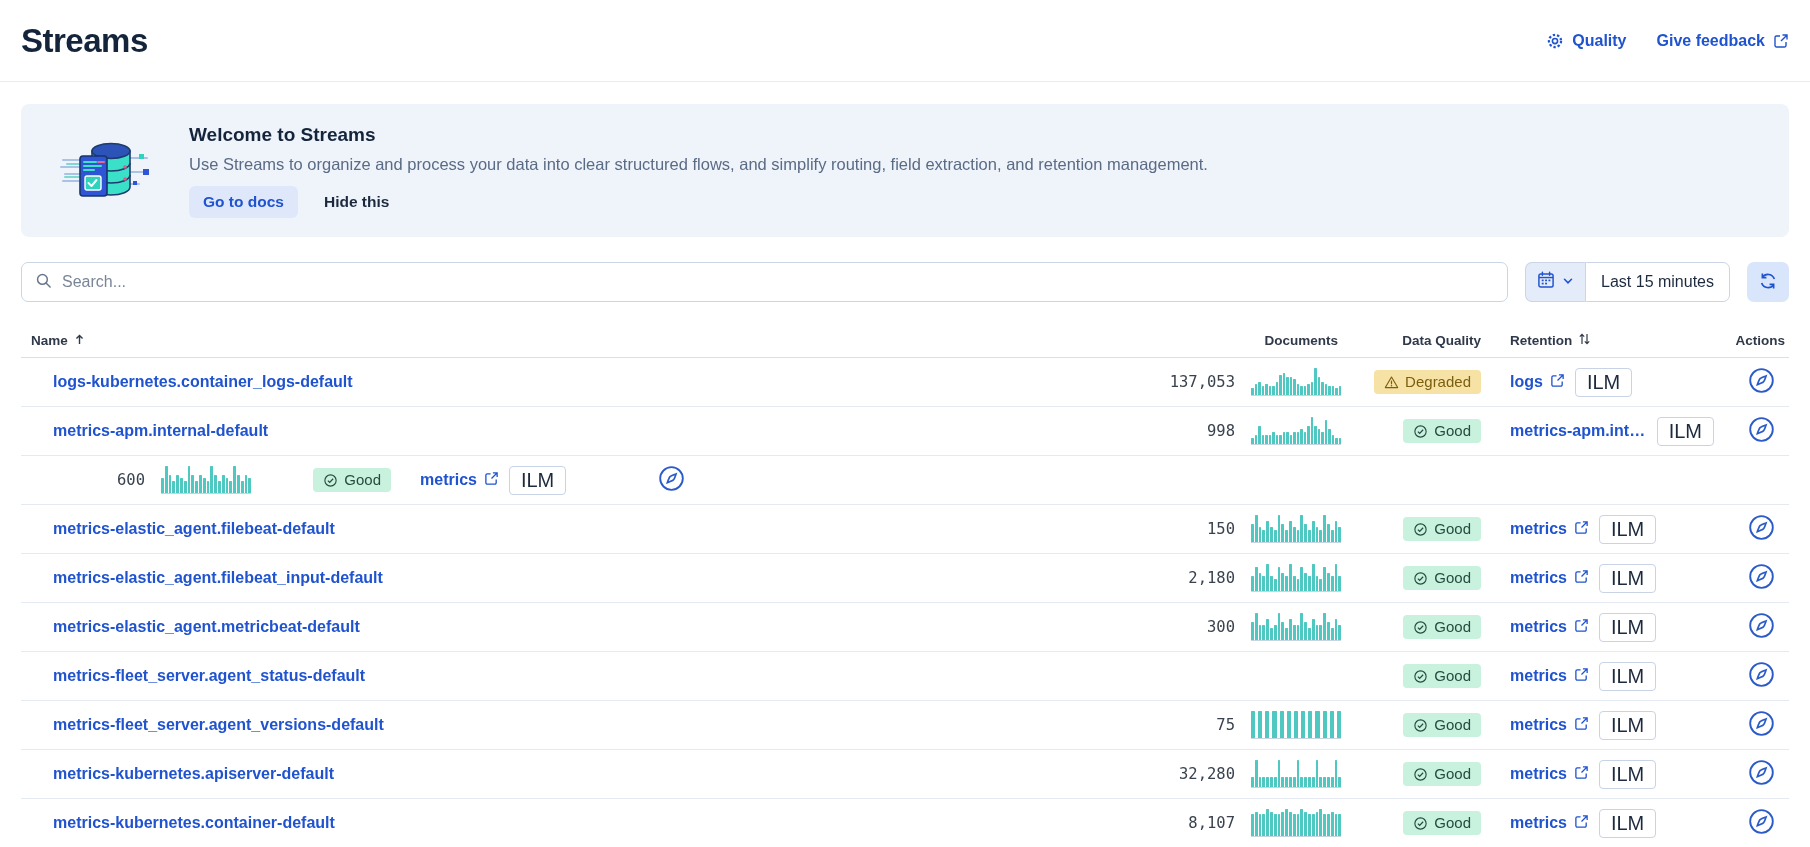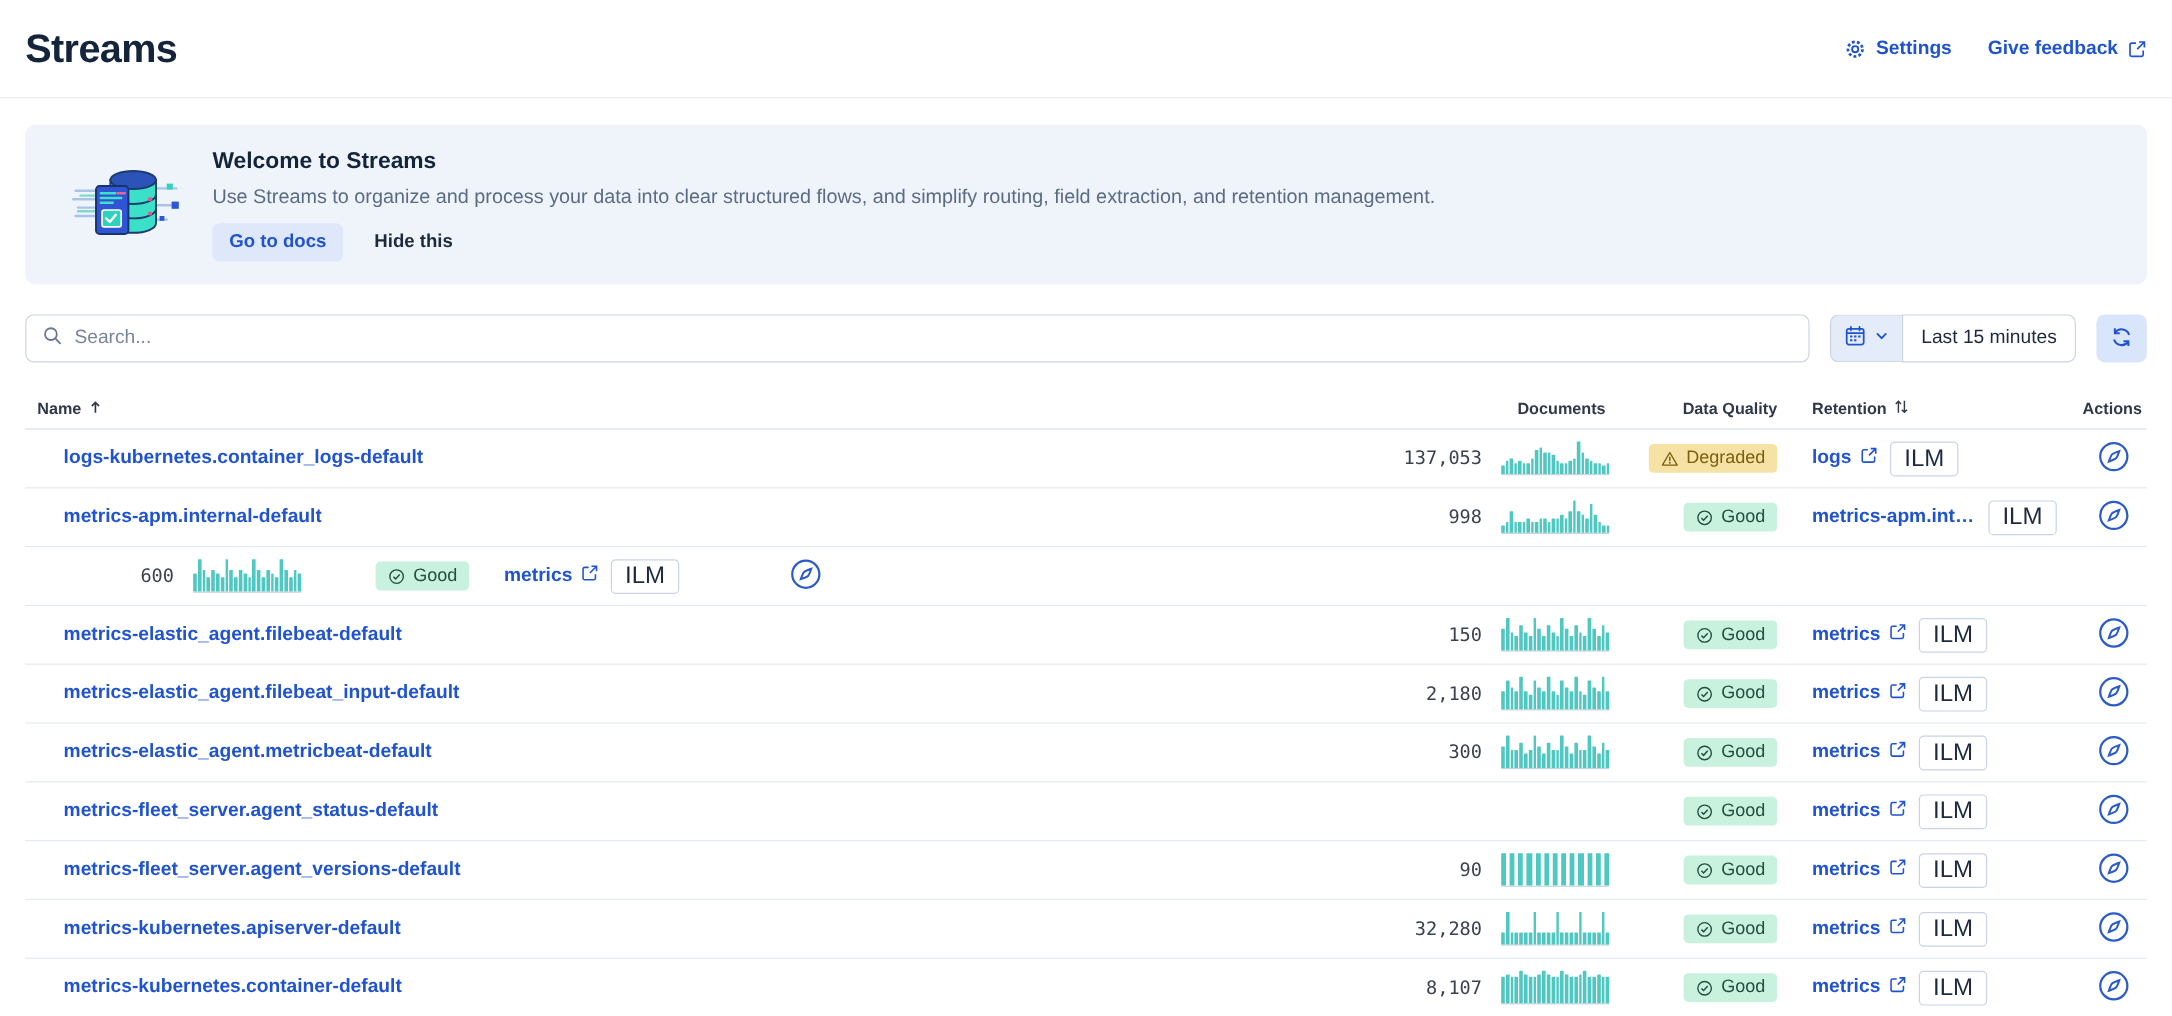--- a/index.html
+++ b/index.html
@@ -16,21 +16,21 @@
     border-bottom:1px solid #E7EBF3; margin:0 -21px; padding:0 21px; }
   .page-title { font-size:33px; font-weight:700; letter-spacing:-.5px; color:#14243B; }
   .top-actions { display:flex; align-items:center; gap:30px; }
   .top-link { display:flex; align-items:center; gap:8px; color:var(--accent);
     font-size:16px; font-weight:600; background:none; border:none; cursor:pointer;
     font-family:inherit; }
   .top-link svg { display:block; }
 
   
   .banner { margin-top:22px; background:#EFF4FB; border-radius:8px; height:133px;
-    display:flex; align-items:center; padding:0 38px; gap:24px; }
+    display:flex; align-items:center; padding:0 38px; gap:36px; }
   .banner-art { flex:0 0 auto; }
   .banner-body { display:flex; flex-direction:column; gap:9px; }
   .banner-title { font-size:19px; font-weight:700; color:#14243B; }
   .banner-desc { font-size:16.5px; color:var(--subtle); }
   .banner-buttons { display:flex; align-items:center; gap:26px; margin-top:3px; }
   .btn-docs { background:#DFE8FB; color:var(--accent); border:none; border-radius:6px;
     padding:7px 14px; font-size:15.5px; font-weight:600; font-family:inherit; cursor:pointer; }
   .btn-hide { background:none; border:none; color:#1D2A3E; font-size:15.5px; font-weight:600;
     font-family:inherit; cursor:pointer; }
 
@@ -101,21 +101,21 @@
   <div class="top">
     <h1 class="page-title">Streams</h1>
     <div class="top-actions">
       <button class="top-link">
         <span>
           <svg width="18" height="18" viewBox="0 0 16 16">
               <circle cx="8" cy="8" r="5.4" fill="none" stroke="currentColor" stroke-width="2" stroke-dasharray="2.1 1.7"></circle>
               <circle cx="8" cy="8" r="2.3" fill="none" stroke="currentColor" stroke-width="1.4"></circle>
             </svg>
         </span>
-        <span>Settings</span>
+        <span>Quality</span>
       </button>
       <button class="top-link">
         <span>Give feedback</span>
         <span>
           <svg width="16" height="16" viewBox="0 0 16 16">
               <path d="M7 3H3.5A1.5 1.5 0 0 0 2 4.5v8A1.5 1.5 0 0 0 3.5 14h8a1.5 1.5 0 0 0 1.5-1.5V9" fill="none" stroke="currentColor" stroke-width="1.4"></path>
               <path d="M9.5 2H14v4.5M13.6 2.4L8 8" fill="none" stroke="currentColor" stroke-width="1.4"></path>
             </svg>
         </span>
       </button>
@@ -643,21 +643,21 @@
                   <path d="M10.7 5.3c-1 .33-3.1 1.15-3.55 1.6-.45.45-1.27 2.55-1.6 3.55 1-.33 3.1-1.15 3.55-1.6.45-.45 1.27-2.55 1.6-3.55z" fill="none" stroke="currentColor" stroke-width="1"></path>
                 </svg></span>
             </button>
           </div>
         </div>
         <div class="tr">
           <div class="td c-name">
             <a class="name-link">metrics-fleet_server.agent_versions-default</a>
           </div>
           <div class="td c-docs">
-            <span class="num">90</span>
+            <span class="num">75</span>
             <span class="spark wide">
               <div class="bar" style="height:100%"></div>
               <div class="bar" style="height:100%"></div>
               <div class="bar" style="height:100%"></div>
               <div class="bar" style="height:100%"></div>
               <div class="bar" style="height:100%"></div>
               <div class="bar" style="height:100%"></div>
               <div class="bar" style="height:100%"></div>
               <div class="bar" style="height:100%"></div>
               <div class="bar" style="height:100%"></div>

